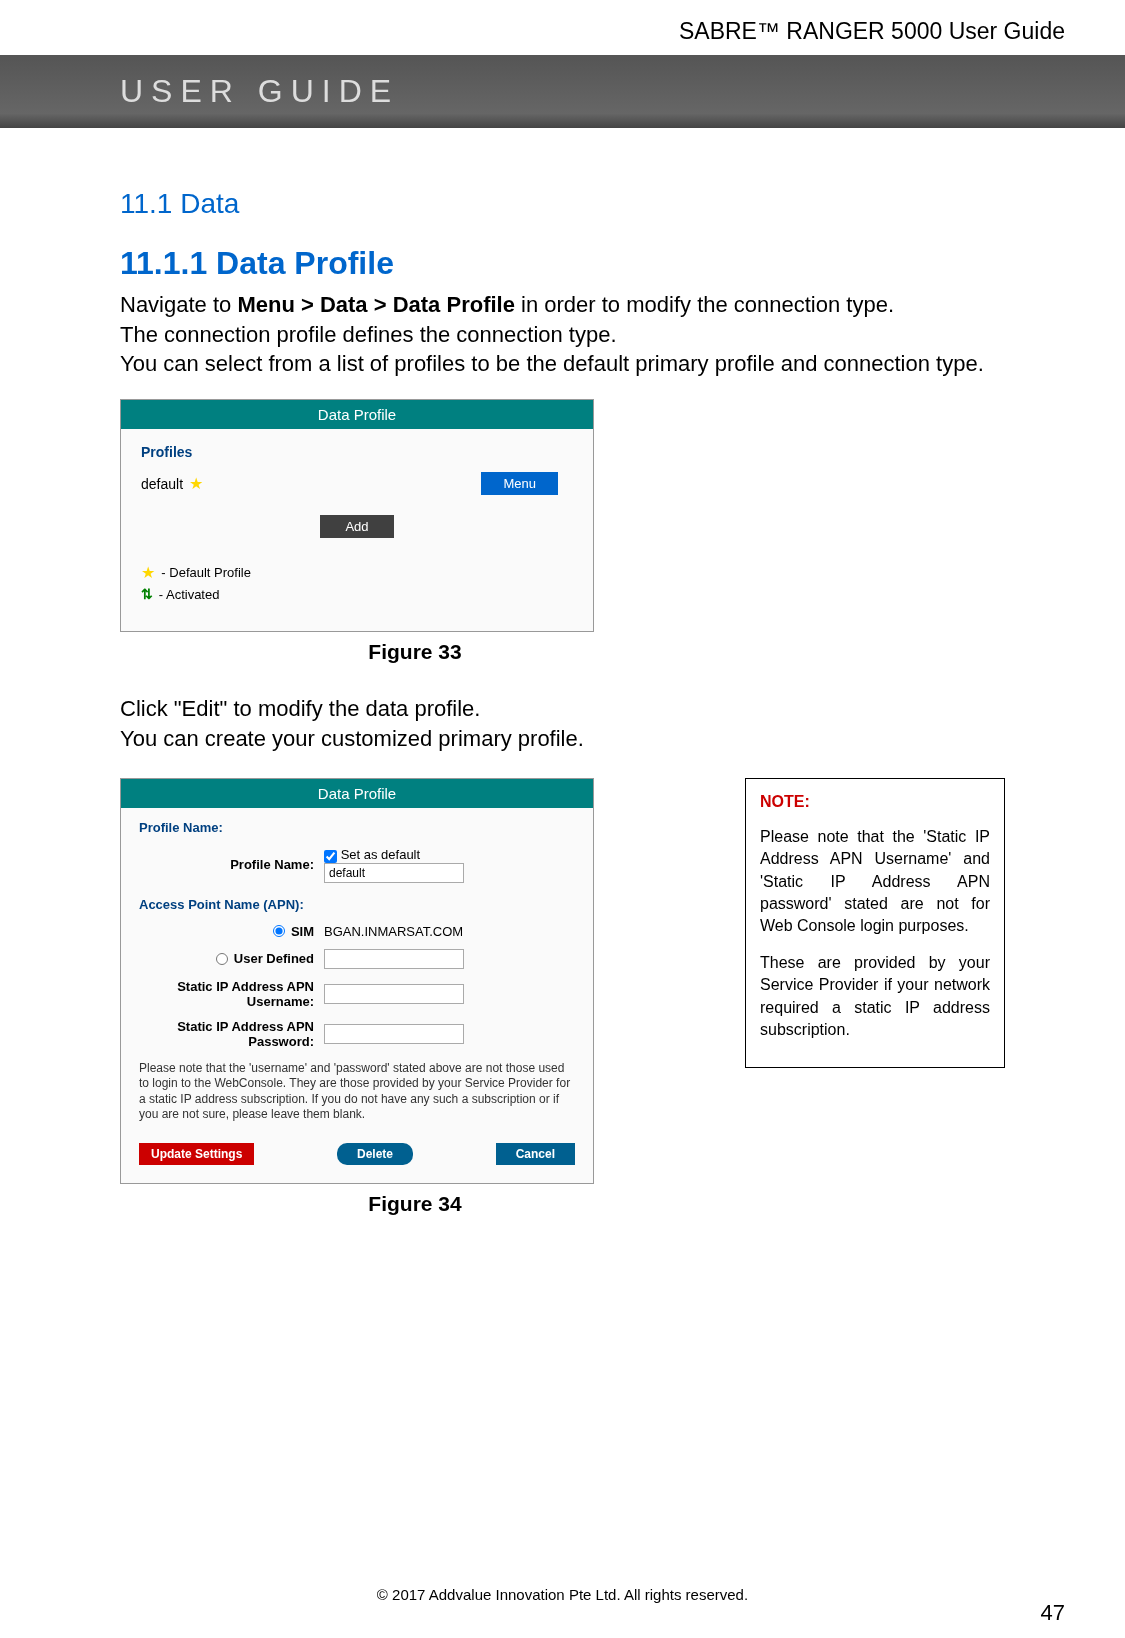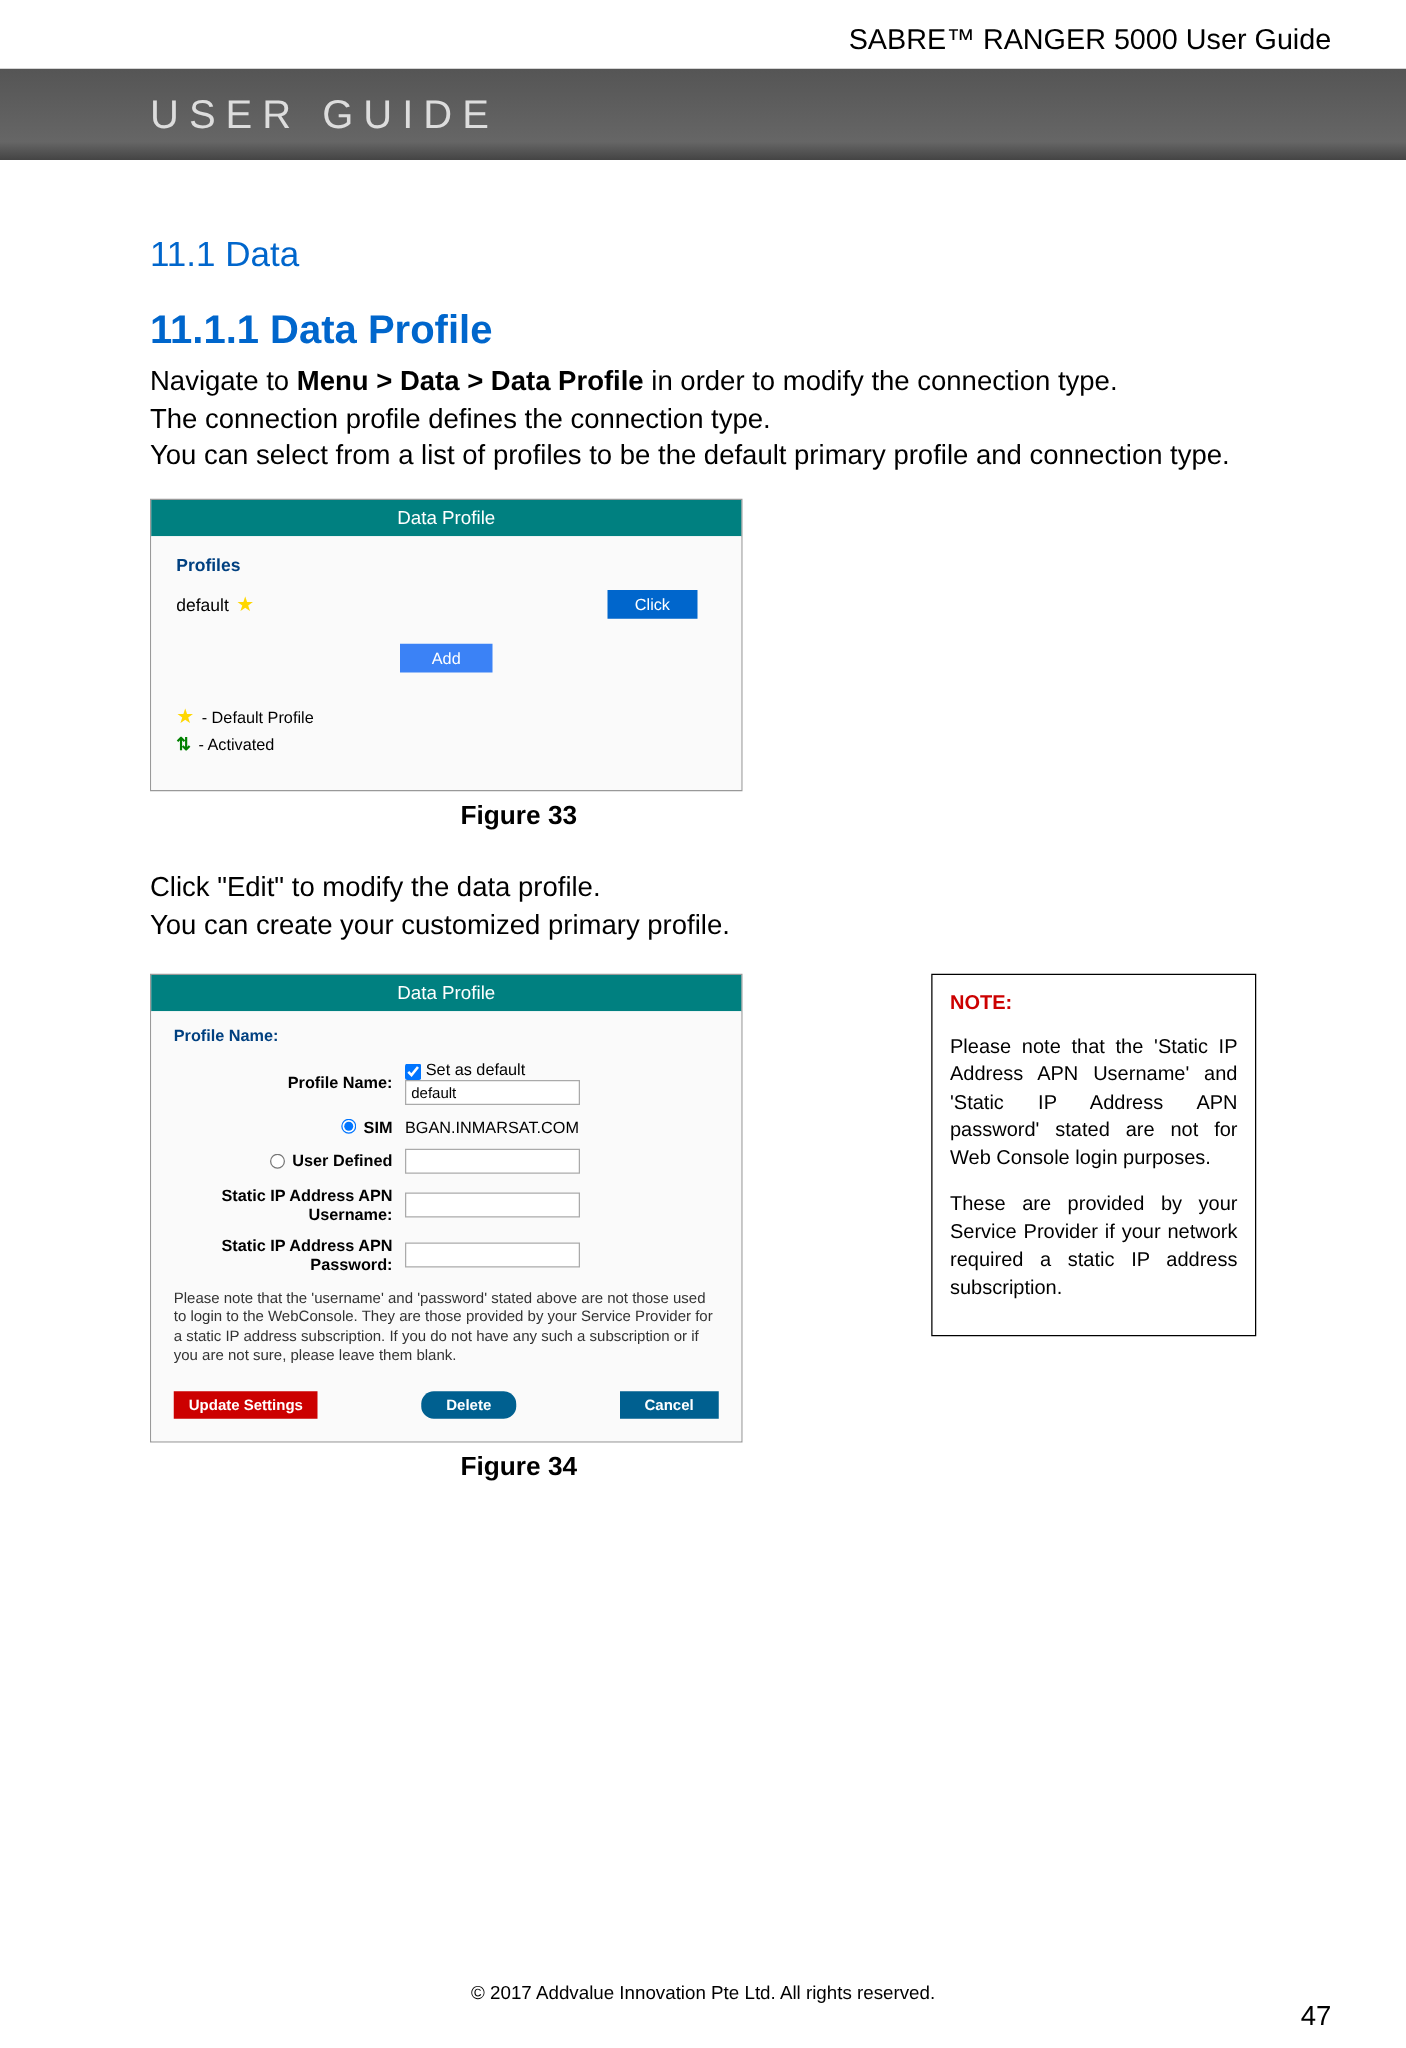--- a/index.html
+++ b/index.html
@@ -11,21 +11,21 @@
     h3.profile { color: #0066cc; font-size: 32px; font-weight: bold; margin-bottom: 8px; }
     .intro { font-size: 22px; line-height: 1.35; margin-bottom: 20px; }
     .screenshot { border: 1px solid #999; width: 474px; background: white; }
     .ss-header { background: #008080; color: white; text-align: center; padding: 6px; font-size: 15px; }
     .ss-body { padding: 15px 20px 25px; background: #fafafa; font-size: 14px; }
     .ss-label-section { color: #004080; font-weight: bold; margin-bottom: 12px; }
     .profile-row { display: flex; align-items: center; gap: 6px; margin-bottom: 20px; }
     .star { color: #ffd700; font-size: 16px; }
     .edit-btn { background: #0066cc; color: white; padding: 4px 22px; font-size: 13px; margin-left: auto; margin-right: 15px; cursor: pointer; }
     .add-btn-wrap { text-align: center; margin-bottom: 25px; }
-    .add-btn { background: #3b82f6; color: white; padding: 4px 25px; font-size: 13px; display: inline-block; cursor: pointer; }
+    .add-btn { background: #404040; color: white; padding: 4px 25px; font-size: 13px; display: inline-block; cursor: pointer; }
     .legend-row { display: flex; align-items: center; gap: 6px; font-size: 13px; margin-bottom: 4px; }
     .arrows { color: green; font-weight: bold; font-size: 14px; }
     .fig-caption { text-align: center; font-weight: bold; font-size: 21px; margin-top: 8px; width: 590px; }
     .mid-text { font-size: 22px; line-height: 1.35; margin: 30px 0 25px; }
     .row2 { display: flex; gap: 35px; align-items: flex-start; }
     .ss2-body { padding: 12px 18px 18px; background: #fafafa; font-size: 13px; }
     .field-row { display: flex; align-items: center; gap: 10px; margin-bottom: 10px; }
     .field-label { width: 175px; text-align: right; font-weight: bold; font-size: 13px; }
     .field-value { flex: 1; }
     .text-input { border: 1px solid #aaa; padding: 2px 4px; font-size: 12px; width: 140px; background: white; }
@@ -60,21 +60,21 @@
     <span>You can select from a list of profiles to be the default primary profile and connection type.</span>
   </div>
 
   <div class="screenshot">
     <div class="ss-header">Data Profile</div>
     <div class="ss-body">
       <div class="ss-label-section">Profiles</div>
       <div class="profile-row">
         <span>default</span>
         <span class="star">★</span>
-        <div class="edit-btn">Click</div>
+        <div class="edit-btn">Menu</div>
       </div>
       <div class="add-btn-wrap">
         <div class="add-btn">Add</div>
       </div>
       <div class="legend-row">
         <span class="star">★</span>
           <span> - Default Profile</span>
       </div>
       <div class="legend-row">
         <span class="arrows">⇅</span>
@@ -95,20 +95,21 @@
         <div class="ss-header">Data Profile</div>
         <div class="ss2-body">
           <div class="ss-label-section">Profile Name:</div>
           <div class="field-row">
             <div class="field-label">Profile Name:</div>
             <div class="field-value">
               <input type="checkbox" class="checkbox" checked="" style=""> <span>Set as default</span><br>
               <input class="text-input" value="default" style="">
             </div>
           </div>
+          <div class="ss-label-section" style="margin-top:14px;">Access Point Name (APN):</div>
           <div class="field-row">
             <div class="field-label" style="display:flex;justify-content:flex-end;align-items:center;gap:6px;">
               <input type="radio" class="radio" checked="" style="">
                 <span>SIM</span>
             </div>
             <div class="field-value">BGAN.INMARSAT.COM</div>
           </div>
           <div class="field-row">
             <div class="field-label" style="display:flex;justify-content:flex-end;align-items:center;gap:6px;">
               <input type="radio" class="radio" style="">

